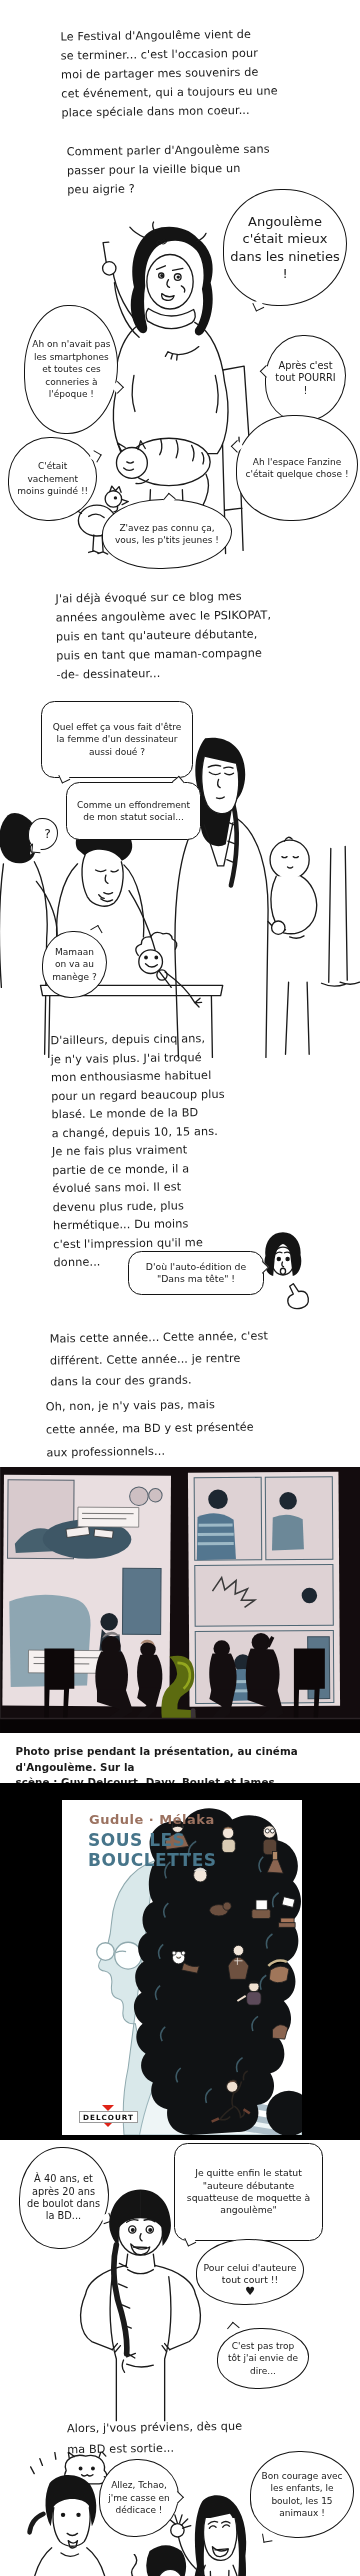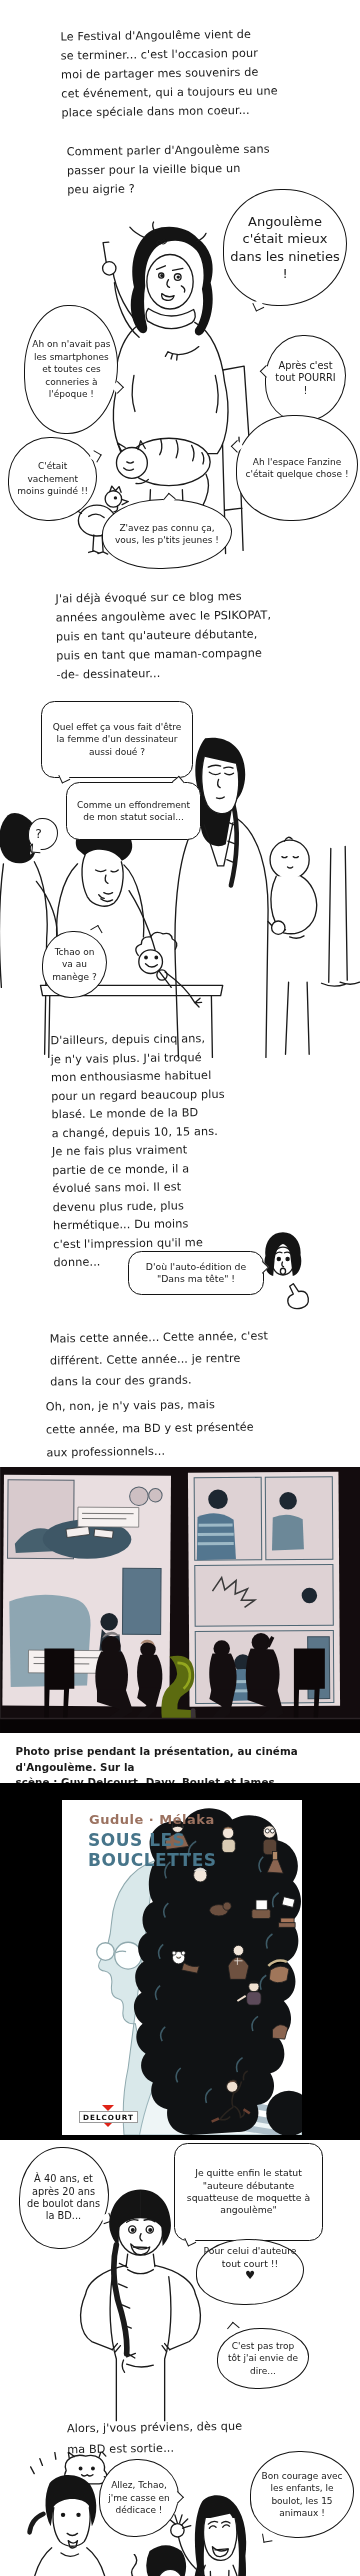--- a/index.html
+++ b/index.html
@@ -3,21 +3,21 @@
 <meta charset="utf-8">
 <style>
   html,body{margin:0;padding:0;background:#fff;}
   #page{position:relative;width:361px;height:2757px;background:#fff;overflow:hidden;
         font-family:"DejaVu Sans",sans-serif;color:#1a1a1a;}
   .abs{position:absolute;}
   .hand{font-size:11.3px;line-height:19px;letter-spacing:0.1px;}
   .hand .tl{white-space:nowrap;}
   .tilt{transform:rotate(-0.8deg);}
   .bubble{position:absolute;background:#fff;border:1.3px solid #141414;
-          display:flex;align-items:center;justify-content:flex-start;text-align:center;
+          display:flex;align-items:center;justify-content:flex-end;text-align:center;
           font-size:9px;line-height:12.4px;padding:5.2px 6.2px;box-sizing:border-box;
           border-radius:48% 52% 55% 45% / 52% 48% 55% 45%;}
   .bubble.sq{border-radius:13.4px;}
   .tail{position:absolute;width:7.7px;height:7.7px;background:#fff;
         border-right:1.3px solid #141414;border-bottom:1.3px solid #141414;}
   .caption{font-size:10.3px;line-height:15.5px;font-weight:700;letter-spacing:0.1px;}
   .ln{stroke:#1a1a1a;stroke-width:2.6;fill:none;stroke-linecap:round;stroke-linejoin:round;}
   .thin{stroke-width:1.6;}
   #cover-panel{background:#000;}
   #cover{background:#fff;}
@@ -198,21 +198,21 @@
   </div>
   <div class="bubble sq" style="left:66px;top:782px;width:135px;height:58px;">
     <span>Comme un effondrement de mon statut social...</span>
     <div class="tail" style="right:17.5px;top:-4.6px;transform:rotate(-130deg);"></div>
   </div>
   <div class="bubble" style="left:28px;top:818px;width:30px;height:32px;font-size:12.4px;">
     <span>?</span>
     <div class="tail" style="left:3.1px;bottom:-4.1px;transform:rotate(95deg);"></div>
   </div>
   <div class="bubble" style="left:42px;top:931px;width:65px;height:67px;">
-    <span>Tchao on va au manège ?</span>
+    <span>Mamaan on va au manège ?</span>
     <div class="tail" style="right:5.2px;top:-4.6px;transform:rotate(-120deg);"></div>
   </div>
 
   <div class="abs hand tilt" style="left:52px;top:1031px;line-height:18.5px;">
     <div class="tl">D'ailleurs, depuis cinq ans,</div>
     <div class="tl">je n'y vais plus. J'ai troqué</div>
     <div class="tl">mon enthousiasme habituel</div>
     <div class="tl">pour un regard beaucoup plus</div>
     <div class="tl">blasé. Le monde de la BD</div>
     <div class="tl">a changé, depuis 10, 15 ans.</div>

